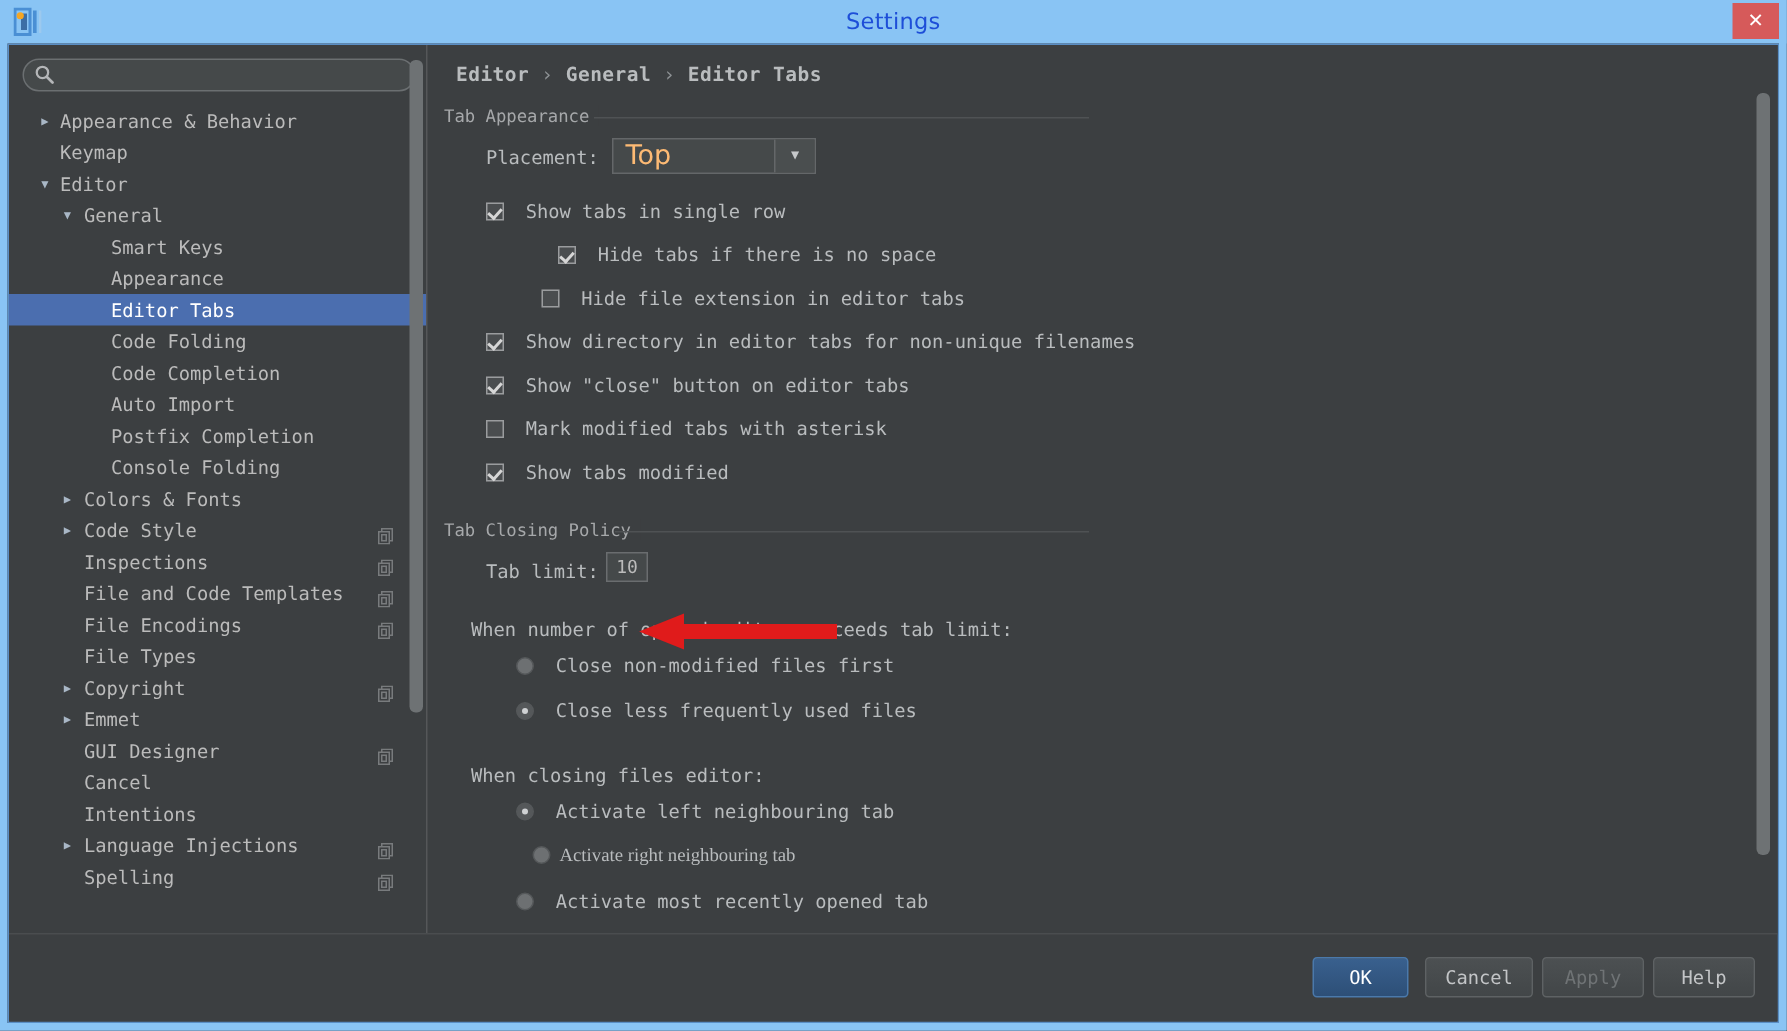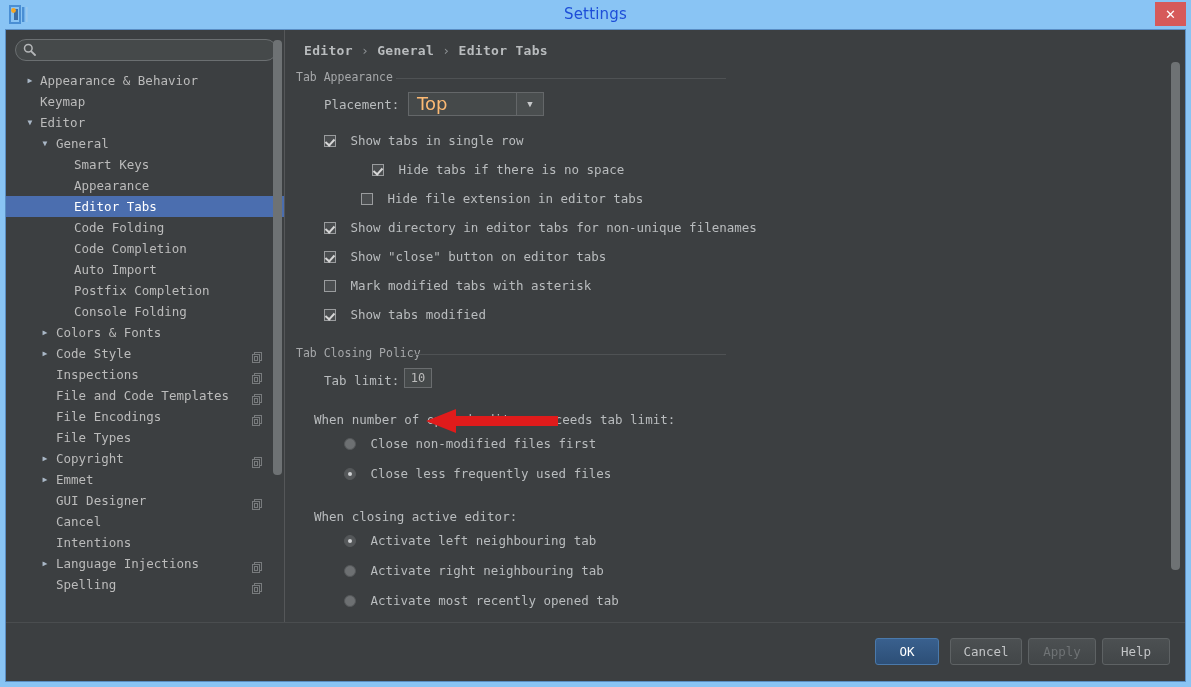--- a/index.html
+++ b/index.html
@@ -399,25 +399,25 @@
 
           <div class="row" style="left:18px;top:66px">
             <span class="label">When number of opened editors exceeds tab limit:</span>
           </div>
           <div id="exceeds-list">
               <div class="row" style="left: 48px; top: 90px;"><span class="radio"></span>&nbsp;&nbsp;<span class="label">Close non-modified files first</span></div>
               <div class="row" style="left: 48px; top: 120px;"><span class="radio on"></span>&nbsp;&nbsp;<span class="label">Close less frequently used files</span></div>
             </div>
 
           <div class="row" style="left:18px;top:163px">
-            <span class="label">When closing active editor:</span>
+            <span class="label">When closing files editor:</span>
           </div>
           <div id="closing-list">
               <div class="row" style="left: 48px; top: 187px;"><span class="radio on"></span>&nbsp;&nbsp;<span class="label">Activate left neighbouring tab</span></div>
-              <div class="row" style="left: 48px; top: 217px;"><span class="radio"></span>&nbsp;&nbsp;<span class="label">Activate right neighbouring tab</span></div>
+              <div class="row" style="left: 59px; top: 217px; font-family: Liberation Serif, serif;"><span class="radio"></span>&nbsp;&nbsp;<span class="label">Activate right neighbouring tab</span></div>
               <div class="row" style="left: 48px; top: 247px;"><span class="radio"></span>&nbsp;&nbsp;<span class="label">Activate most recently opened tab</span></div>
             </div>
         </div>
 
         <div class="rp-scroll"></div>
       </div>
 
       <div class="arrow">
         <svg width="132" height="26" viewBox="0 0 132 26">
           <polygon points="0,13 30,1 30,8 132,8 132,18 30,18 30,25" fill="#e01b1b"></polygon>

